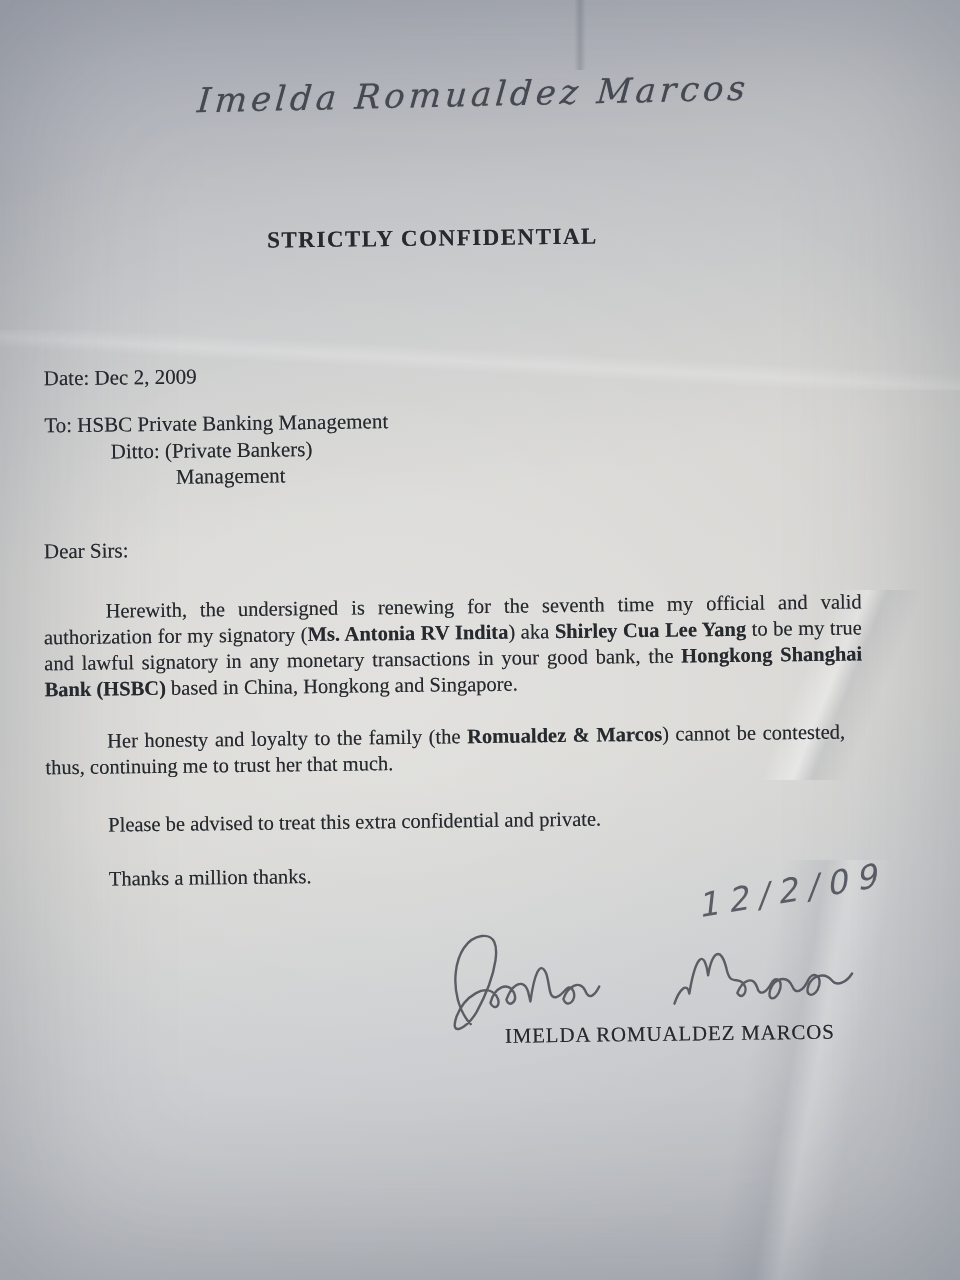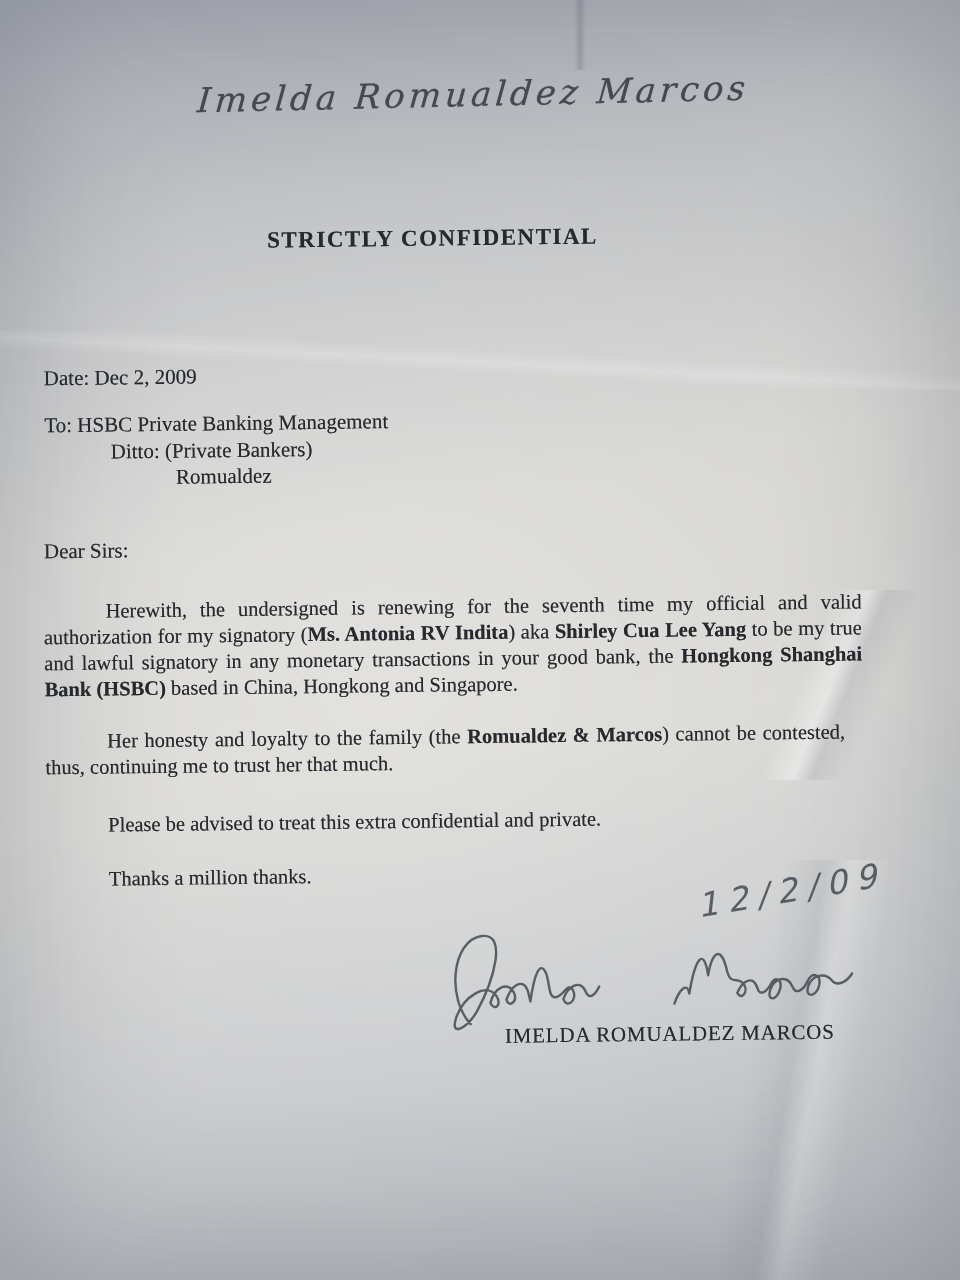--- a/index.html
+++ b/index.html
@@ -102,21 +102,21 @@
 
   <div class="content">
 
     <div class="letterhead">Imelda Romualdez Marcos</div>
 
     <div class="heading">STRICTLY CONFIDENTIAL</div>
 
     <div class="line date-line">Date: Dec 2, 2009</div>
     <div class="line to-line">To: HSBC Private Banking Management</div>
     <div class="line ditto-line">Ditto: (Private Bankers)</div>
-    <div class="line specified-line">Romualdez</div>
+    <div class="line specified-line">Management</div>
 
     <div class="line salutation">Dear Sirs:</div>
 
     <p class="para p1"><span>Herewith, the undersigned is renewing for the seventh time my official and valid authorization for my signatory (</span><span class="bd">Ms. Antonia RV Indita</span><span>) aka </span><span class="bd">Shirley Cua Lee Yang</span><span> to be my true and lawful signatory in any monetary transactions in your good bank, the </span><span class="bd">Hongkong Shanghai Bank (HSBC)</span><span> based in China, Hongkong and Singapore.</span></p>
 
     <p class="para p2"><span>Her honesty and loyalty to the family (the </span><span class="bd">Romualdez &amp; Marcos</span><span>) cannot be contested, thus, continuing me to trust her that much.</span></p>
 
     <p class="para p3">Please be advised to treat this extra confidential and private.</p>
 
     <p class="para p4">Thanks a million thanks.</p>

